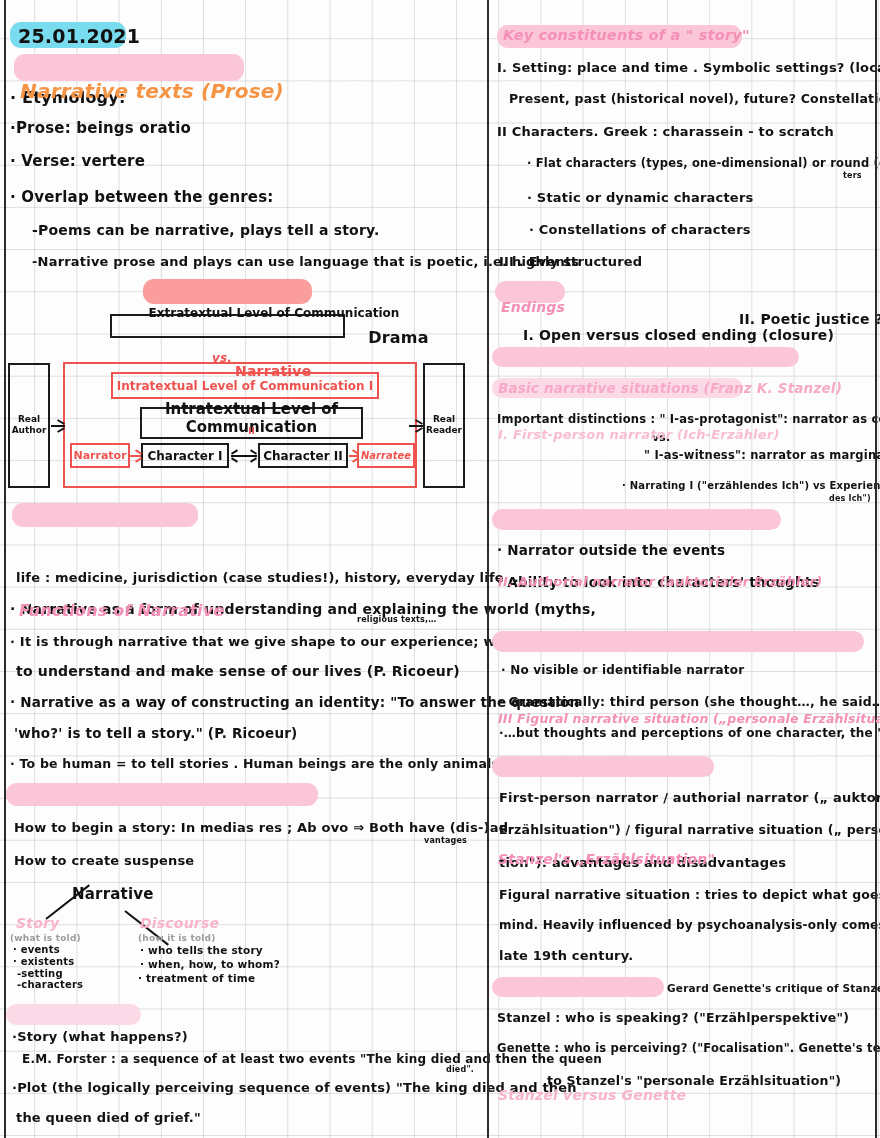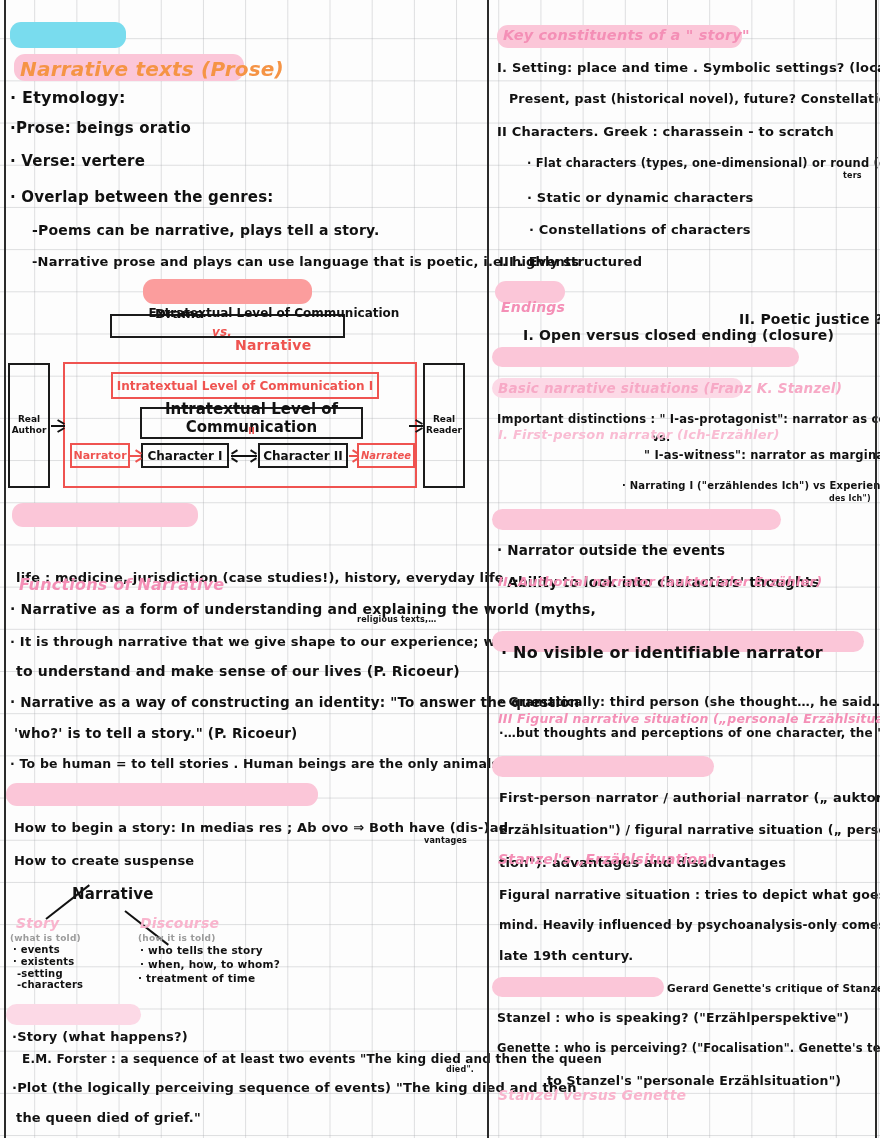--- a/index.html
+++ b/index.html
@@ -74,34 +74,35 @@
 </head>
 <body>
 
 <div id="page">
 
   <div class="divider"></div>
 
   <div class="col colL">
 
     <div class="hl hl-cyan" style="left:10px;top:22px;width:116px;height:26px;"></div>
+    <div class="hw z" style="left:18px;top:25px;font-size:19px;">25.01.2021</div>
 
     <div class="hl hl-pink" style="left:14px;top:54px;width:230px;height:27px;"></div>
     <div class="hw z ital orange" style="left:20px;top:57px;font-size:20px;color:#f59445;">Narrative texts (Prose)</div>
 
     <div class="hw" style="left:10px;top:88px;font-size:16px;">· Etymology:</div>
     <div class="hw" style="left:10px;top:119px;font-size:15px;">·Prose: beings  oratio</div>
     <div class="hw" style="left:10px;top:152px;font-size:15px;">· Verse: vertere</div>
 
     <div class="hw" style="left:10px;top:188px;font-size:15px;">· Overlap between the  genres:</div>
     <div class="hw" style="left:32px;top:254px;font-size:13px;">-Narrative prose and plays can use language that is poetic, i.e. highly structured</div>
     <div class="hw" style="left:32px;top:222px;font-size:14px;">-Poems can be narrative, plays tell a story.</div>
 
     <div class="hl hl-red" style="left:143px;top:279px;width:169px;height:25px;"></div>
-    <div class="hw z" style="left:155px;top:282px;font-size:13px;">Drama</div>
+    <div class="hw z" style="left:155px;top:282px;font-size:16px;text-align:center;">Drama</div>
     <div class="hw z ital" style="left:212px;top:286px;font-size:12px;color:#ef5350;">vs.</div>
     <div class="hw z" style="left:235px;top:284px;font-size:14px;color:#ef5350;">Narrative</div>
 
     <div>
 
       <div class="bx" style="left:110px;top:314px;width:235px;height:24px;"></div>
       <div class="bxlabel" style="left:110px;top:301px;width:272px;height:24px;font-size:12px;padding-left:28px;">Extratextual   Level   of   Communication</div>
 
       <div class="bx" style="left:8px;top:363px;width:42px;height:125px;"></div>
       <div class="bxlabel" style="left:8px;top:405px;width:42px;height:40px;font-size:9px;line-height:11px;white-space:pre;">Real
@@ -235,21 +236,21 @@
 
     <div class="hl hl-pink" style="left:3px;top:509px;width:289px;height:21px;"></div>
     <div class="hw z ital" style="left:9px;top:511px;font-size:13px;color:#f48fb6;">II. Authorial narrator (auktorialer Erzähler)</div>
 
     <div class="hw" style="left:8px;top:542px;font-size:13.5px;">· Narrator outside the events</div>
     <div class="hw" style="left:8px;top:574px;font-size:13.5px;">· Ability to look into characters' thoughts</div>
 
     <div class="hl hl-pink" style="left:3px;top:631px;width:372px;height:21px;"></div>
     <div class="hw z ital" style="left:9px;top:633px;font-size:12.5px;color:#f48fb6;">III Figural narrative situation („personale Erzählsituation")</div>
 
-    <div class="hw" style="left:12px;top:643px;font-size:16px;">· No visible or identifiable narrator</div>
+    <div class="hw" style="left:12px;top:663px;font-size:12px;">· No visible or identifiable narrator</div>
     <div class="hw" style="left:10px;top:694px;font-size:12.5px;">· Gramatically: third person (she thought…, he said…, she felt…)</div>
     <div class="hw" style="left:10px;top:726px;font-size:12px;">·…but thoughts and perceptions of one character, the "reflector" figure</div>
 
     <div class="hl hl-pink" style="left:3px;top:756px;width:222px;height:21px;"></div>
     <div class="hw z ital" style="left:9px;top:758px;font-size:14px;color:#f48fb6;">Stanzel's  „Erzählsituation"</div>
 
     <div class="hw" style="left:10px;top:790px;font-size:13px;">First-person narrator / authorial narrator („ auktoriale</div>
     <div class="hw" style="left:10px;top:822px;font-size:12.5px;">Erzählsituation") / figural narrative situation („ personale Erzählsitua-</div>
     <div class="hw" style="left:10px;top:855px;font-size:13px;">tion"): advantages  and  disadvantages</div>
     <div class="hw" style="left:10px;top:887px;font-size:12.5px;">Figural narrative situation : tries to depict what goes on in a character's</div>

